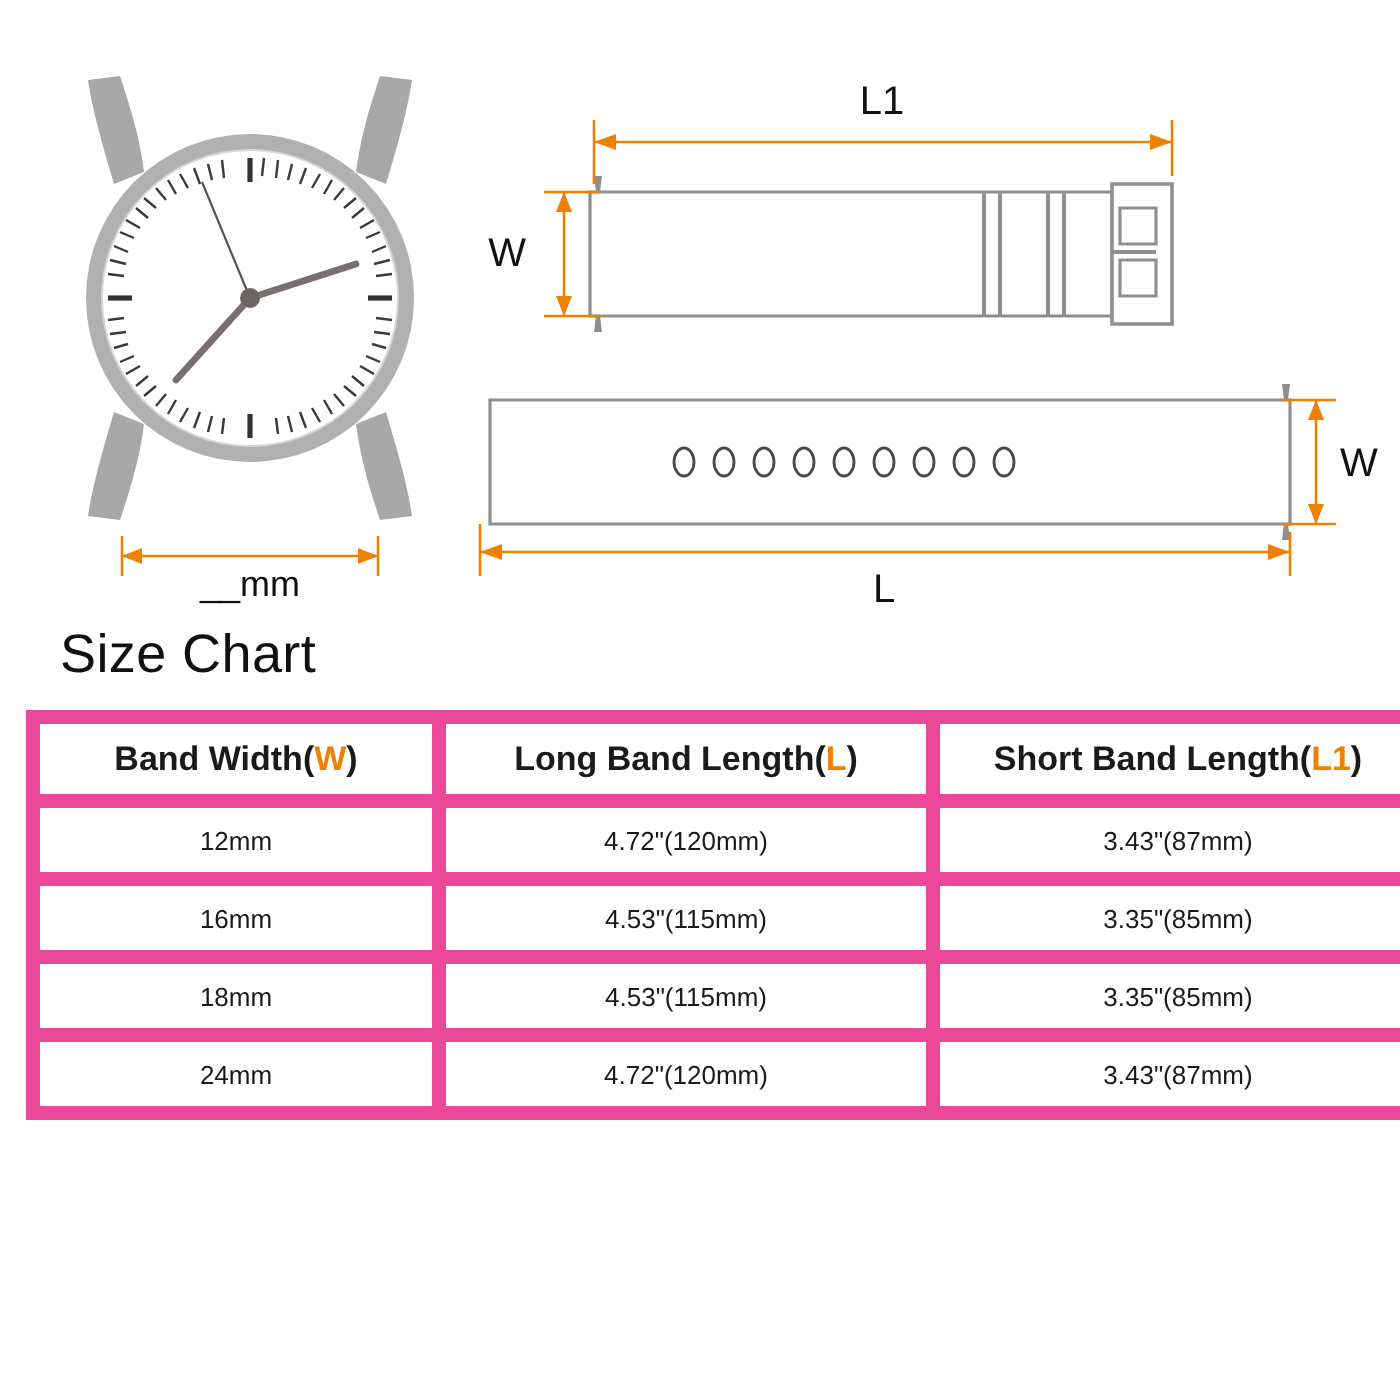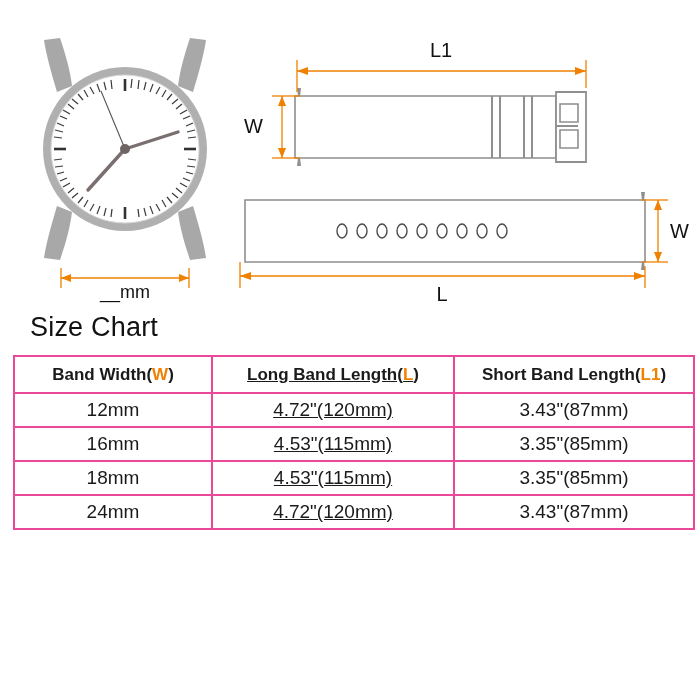--- a/index.html
+++ b/index.html
@@ -46,39 +46,39 @@
     top: 355px;
     width: 674px;
   }
   table.size-chart {
     border-collapse: collapse;
     width: 674px;
     table-layout: fixed;
   }
   table.size-chart th,
   table.size-chart td {
-    border: 2px solid #ec4899;
+    border: 7px solid #ec4899;
     text-align: center;
     color: #1a1a1a;
   }
   table.size-chart th {
     font-size: 17px;
     font-weight: bold;
     height: 35px;
     padding: 0;
   }
   table.size-chart td {
-    font-size: 19px;
+    font-size: 13px;
     font-weight: normal;
     height: 32px;
     padding: 0;
     margin-top: 16px;
   }
   .col-w  { width: 196px; }
-  .col-l  { width: 240px; text-decoration: underline; }
+  .col-l  { width: 240px; }
   .col-l1 { width: 238px; }
   .accent { color: #f08000; }
 </style>
 </head>
 <body>
 
 <div id="diagram-area">
   <svg id="diagram-svg" width="700" height="310" viewBox="0 0 700 310">
 
     <g>

